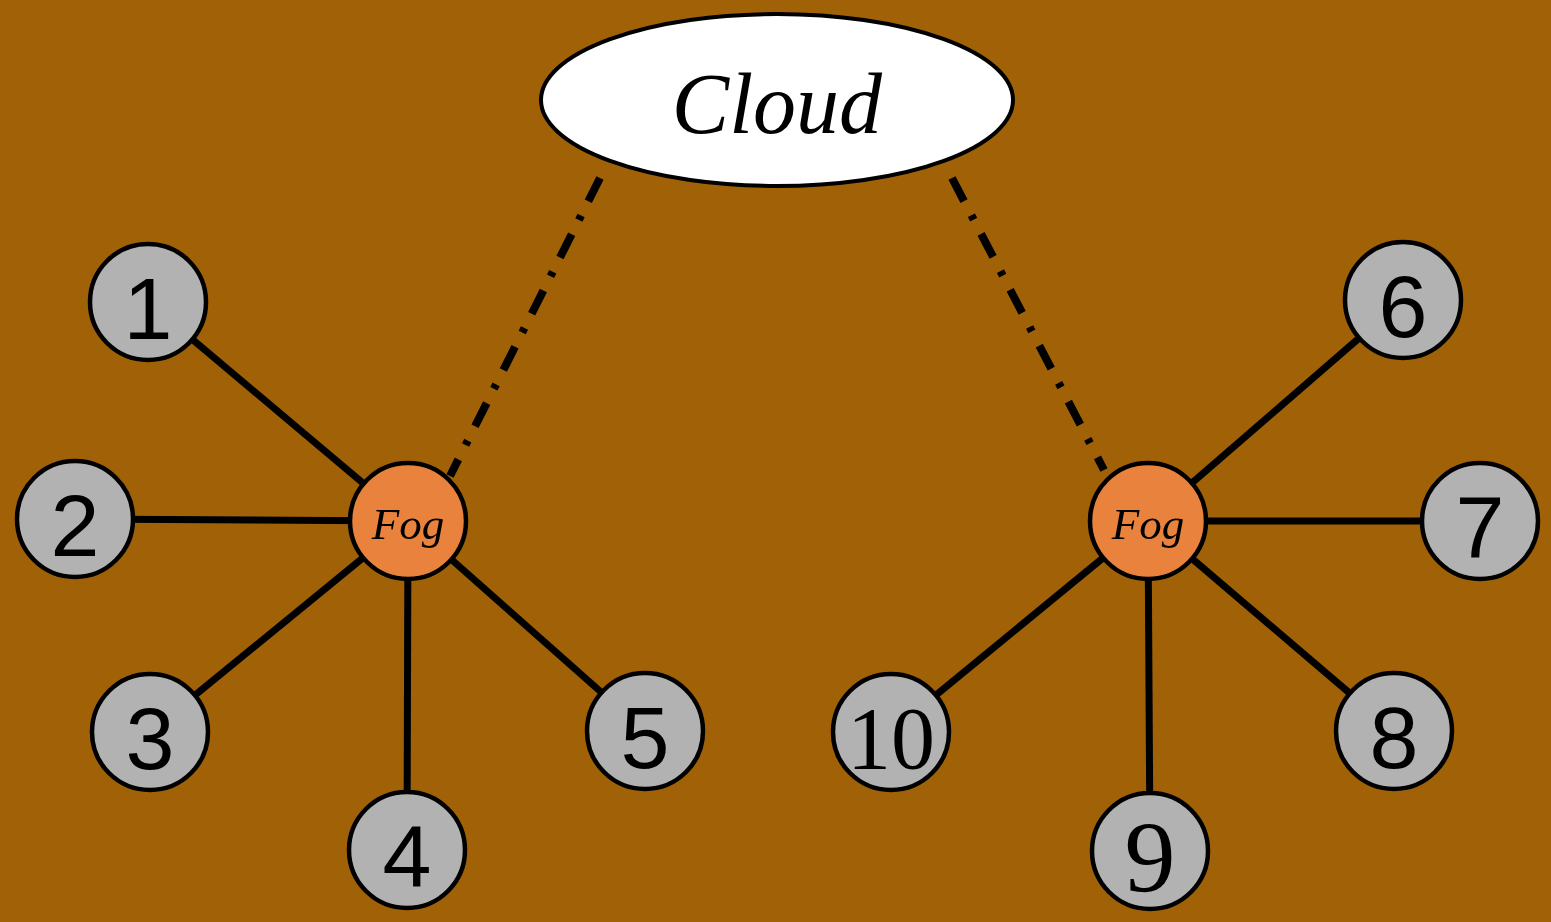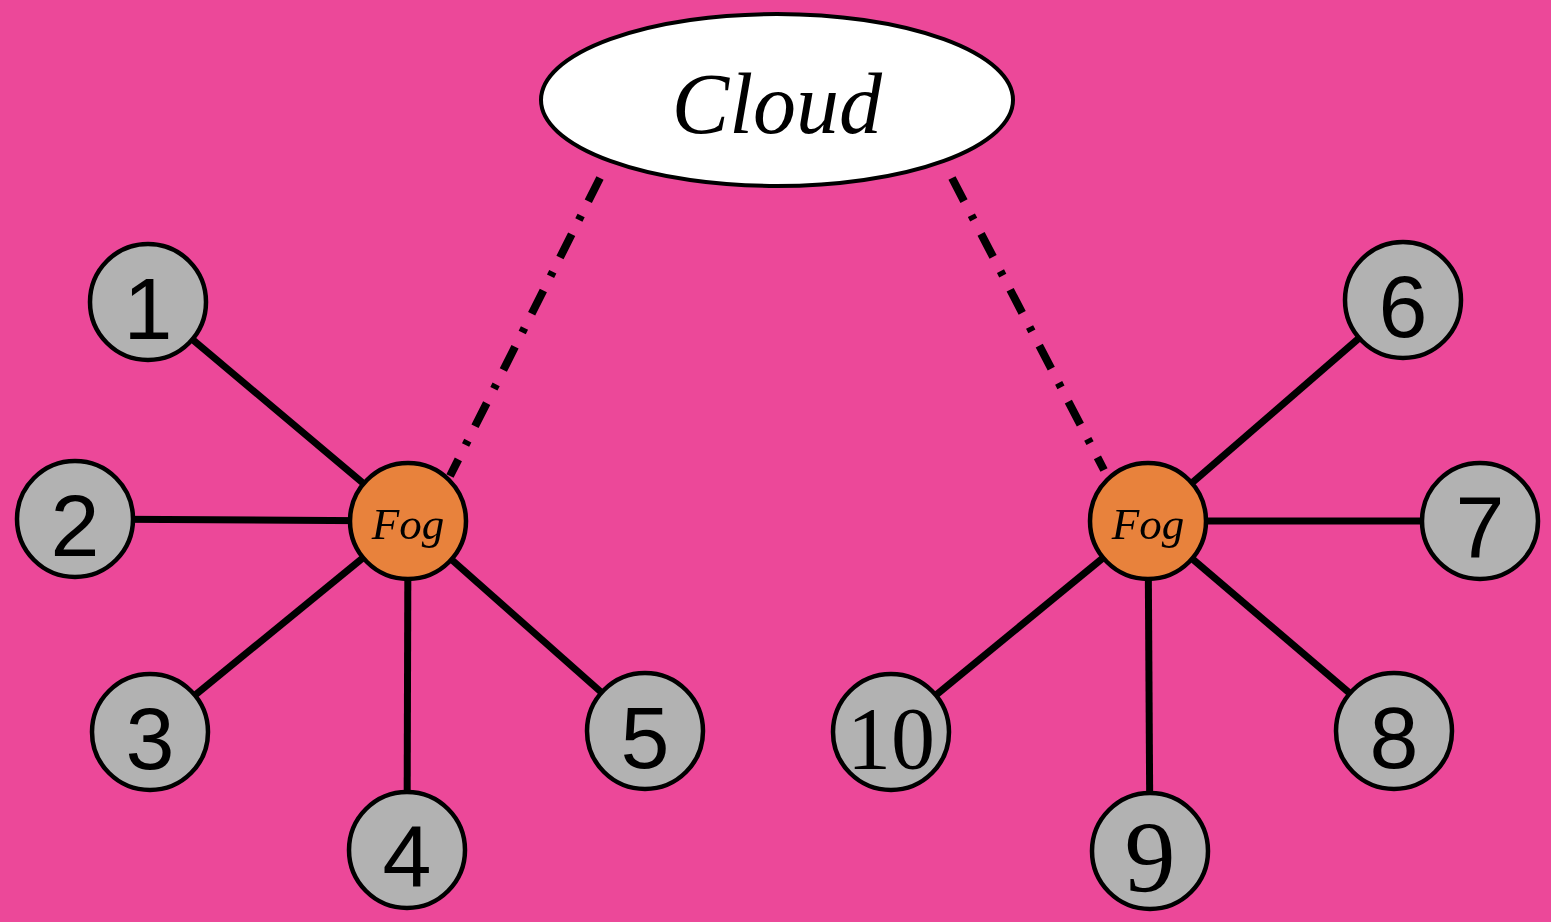--- a/index.html
+++ b/index.html
@@ -1,20 +1,20 @@
 <!DOCTYPE html>
 <html><head>
 <meta charset="utf-8">
 <style>
   html, body { margin: 0; padding: 0; background: #ffffff; }
   .stage {
     width: 1551px;
     height: 922px;
     position: relative;
-    background: #ec4899;
+    background: #a16207;
     overflow: hidden;
     font-family: "Liberation Sans", sans-serif;
   }
   svg { display: block; }
   .edge {
     stroke: #000000;
     stroke-width: 7;
     stroke-linecap: butt;
   }
   .dashdot {

